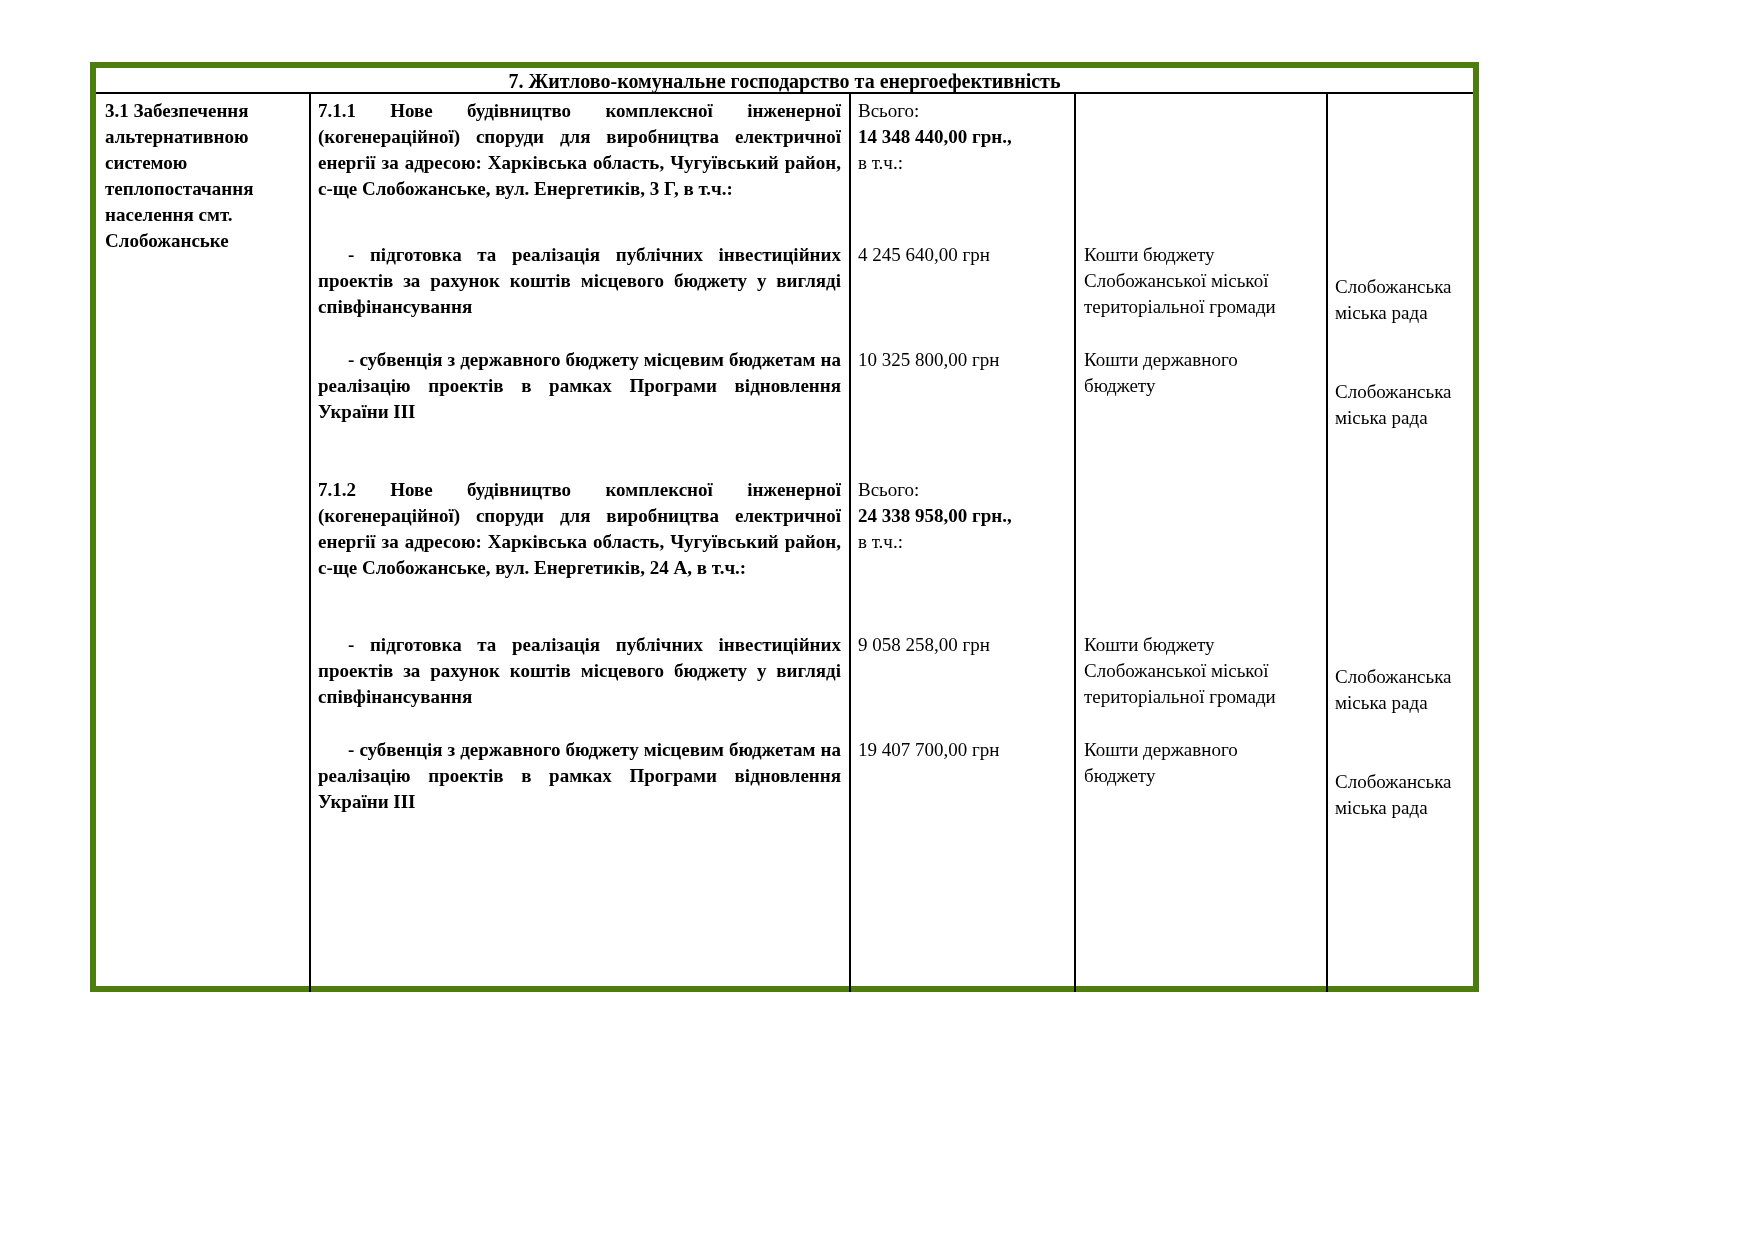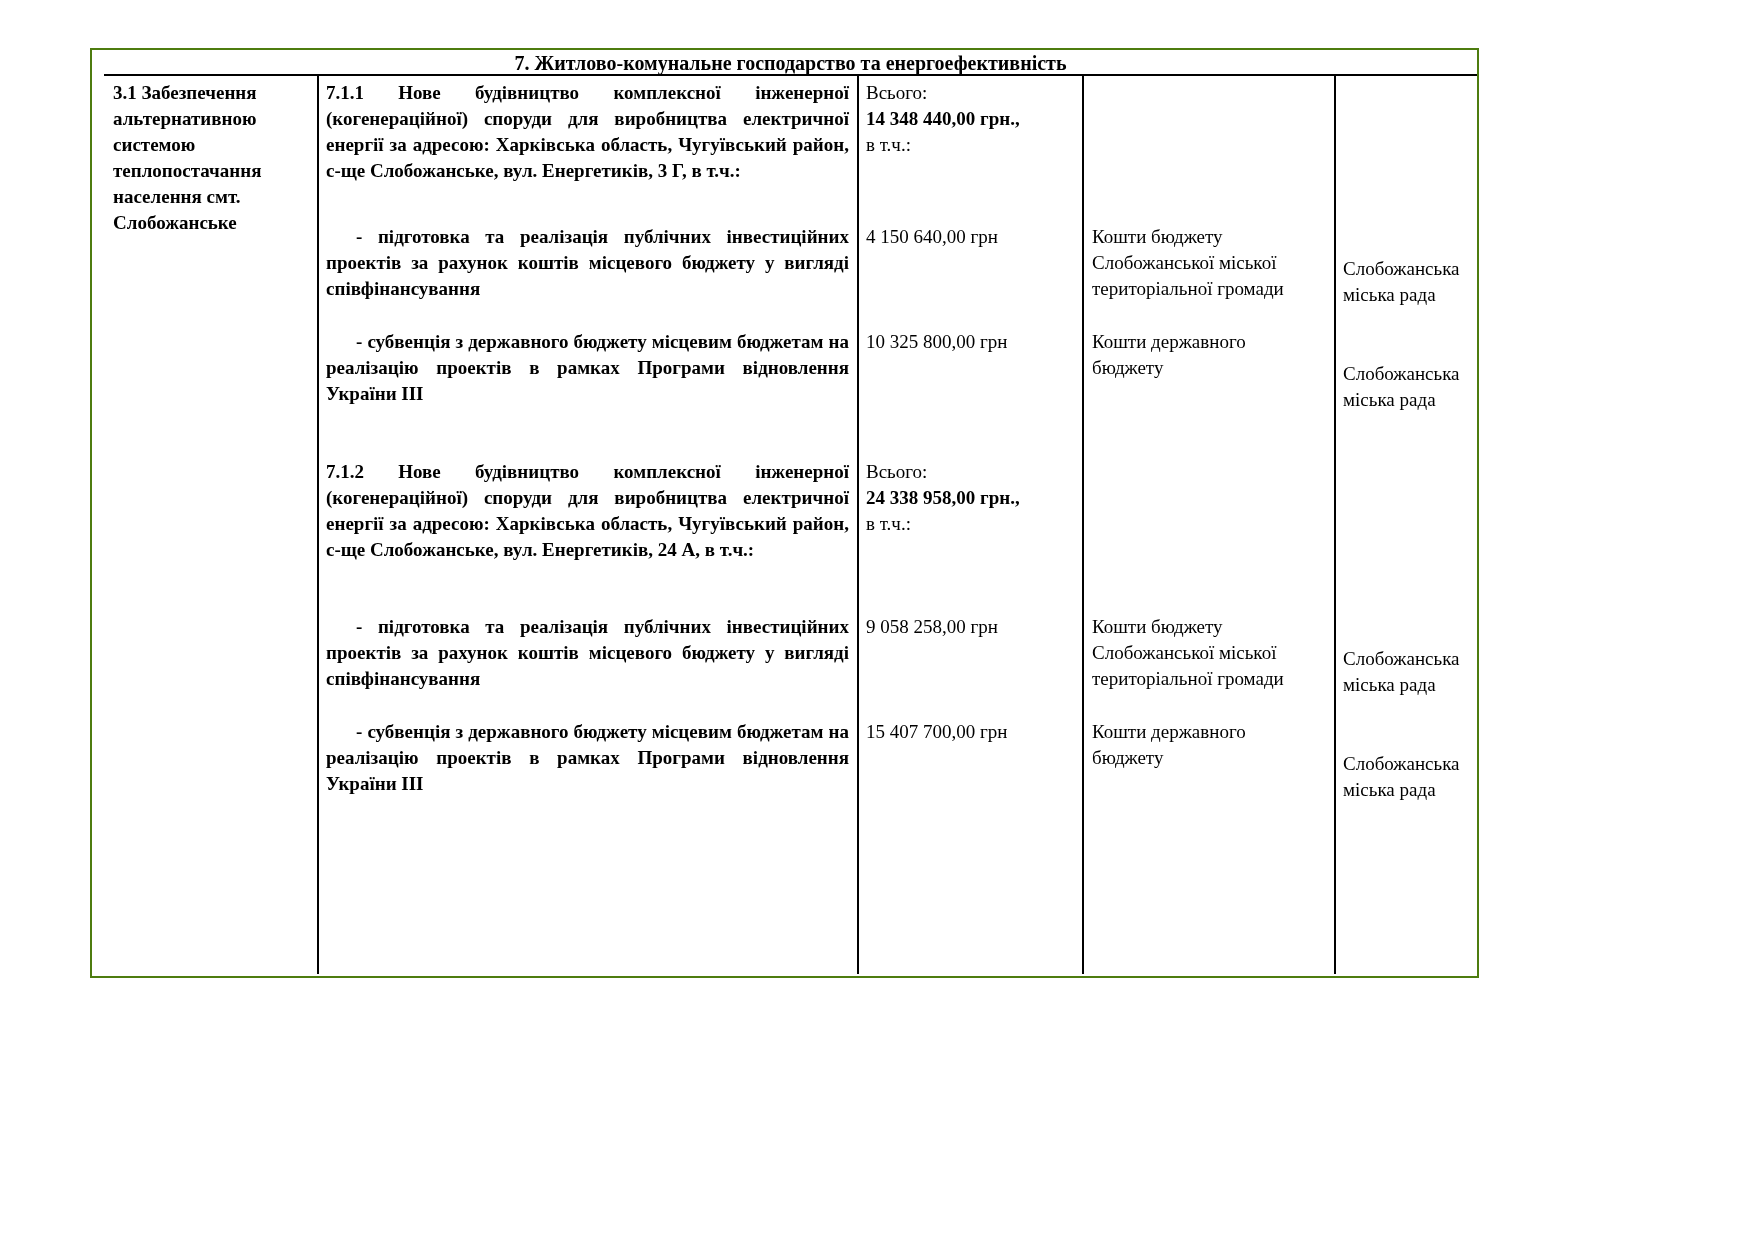--- a/index.html
+++ b/index.html
@@ -12,26 +12,25 @@
     width: 1754px;
     height: 1240px;
     background: #ffffff;
     font-family: "Liberation Serif", serif;
     color: #000000;
     overflow: hidden;
   }
   .table {
     position: absolute;
     left: 90px;
-    top: 48px;
+    top: 62px;
     width: 1389px;
     height: 930px;
-    border: 2px solid #4d7c0f;
+    border: 6px solid #4d7c0f;
     box-sizing: border-box;
-    padding-left: 12px;
   }
   .thead {
     height: 26px;
     border-bottom: 2px solid #000000;
     text-align: center;
     font-weight: bold;
     font-size: 20px;
     line-height: 26px;
     box-sizing: border-box;
   }
@@ -83,21 +82,21 @@
       <div class="block col1 bold" style="top:4px">3.1 Забезпечення альтернативною системою теплопостачання населення смт. Слобожанське</div>
 
       <div class="block col2 bold justify" style="top:4px">7.1.1 Нове будівництво комплексної інженерної (когенераційної) споруди для виробництва електричної енергії за адресою: Харківська область, Чугуївський район, с-ще Слобожанське, вул. Енергетиків, 3 Г, в т.ч.:</div>
       <div class="block col3" style="top:4px">
         <div>Всього:</div>
         <div class="bold">14 348 440,00 грн.,</div>
         <div>в т.ч.:</div>
       </div>
 
       <div class="block col2 bold justify indent" style="top:148px">- підготовка та реалізація публічних інвестиційних проектів за рахунок коштів місцевого бюджету у вигляді співфінансування</div>
-      <div class="block col3" style="top:148px">4 150 640,00 грн</div>
+      <div class="block col3" style="top:148px">4 245 640,00 грн</div>
       <div class="block col4" style="top:148px">Кошти бюджету Слобожанської міської територіальної громади</div>
       <div class="block col5" style="top:148px">Слобожанська міська рада</div>
 
       <div class="block col2 bold justify indent" style="top:253px">- субвенція з державного бюджету місцевим бюджетам на реалізацію проектів в рамках Програми відновлення України ІІІ</div>
       <div class="block col3" style="top:253px">10 325 800,00 грн</div>
       <div class="block col4" style="top:253px">Кошти державного бюджету</div>
       <div class="block col5" style="top:253px">Слобожанська міська рада</div>
 
       <div class="block col2 bold justify" style="top:383px">7.1.2 Нове будівництво комплексної інженерної (когенераційної) споруди для виробництва електричної енергії за адресою: Харківська область, Чугуївський район, с-ще Слобожанське, вул. Енергетиків, 24 А, в т.ч.:</div>
       <div class="block col3" style="top:383px">
@@ -105,19 +104,19 @@
         <div class="bold">24 338 958,00 грн.,</div>
         <div>в т.ч.:</div>
       </div>
 
       <div class="block col2 bold justify indent" style="top:538px">- підготовка та реалізація публічних інвестиційних проектів за рахунок коштів місцевого бюджету у вигляді співфінансування</div>
       <div class="block col3" style="top:538px">9 058 258,00 грн</div>
       <div class="block col4" style="top:538px">Кошти бюджету Слобожанської міської територіальної громади</div>
       <div class="block col5" style="top:538px">Слобожанська міська рада</div>
 
       <div class="block col2 bold justify indent" style="top:643px">- субвенція з державного бюджету місцевим бюджетам на реалізацію проектів в рамках Програми відновлення України ІІІ</div>
-      <div class="block col3" style="top:643px">15 407 700,00 грн</div>
+      <div class="block col3" style="top:643px">19 407 700,00 грн</div>
       <div class="block col4" style="top:643px">Кошти державного бюджету</div>
       <div class="block col5" style="top:643px">Слобожанська міська рада</div>
 
     </div>
   </div>
 </div>
 
 </body></html>

